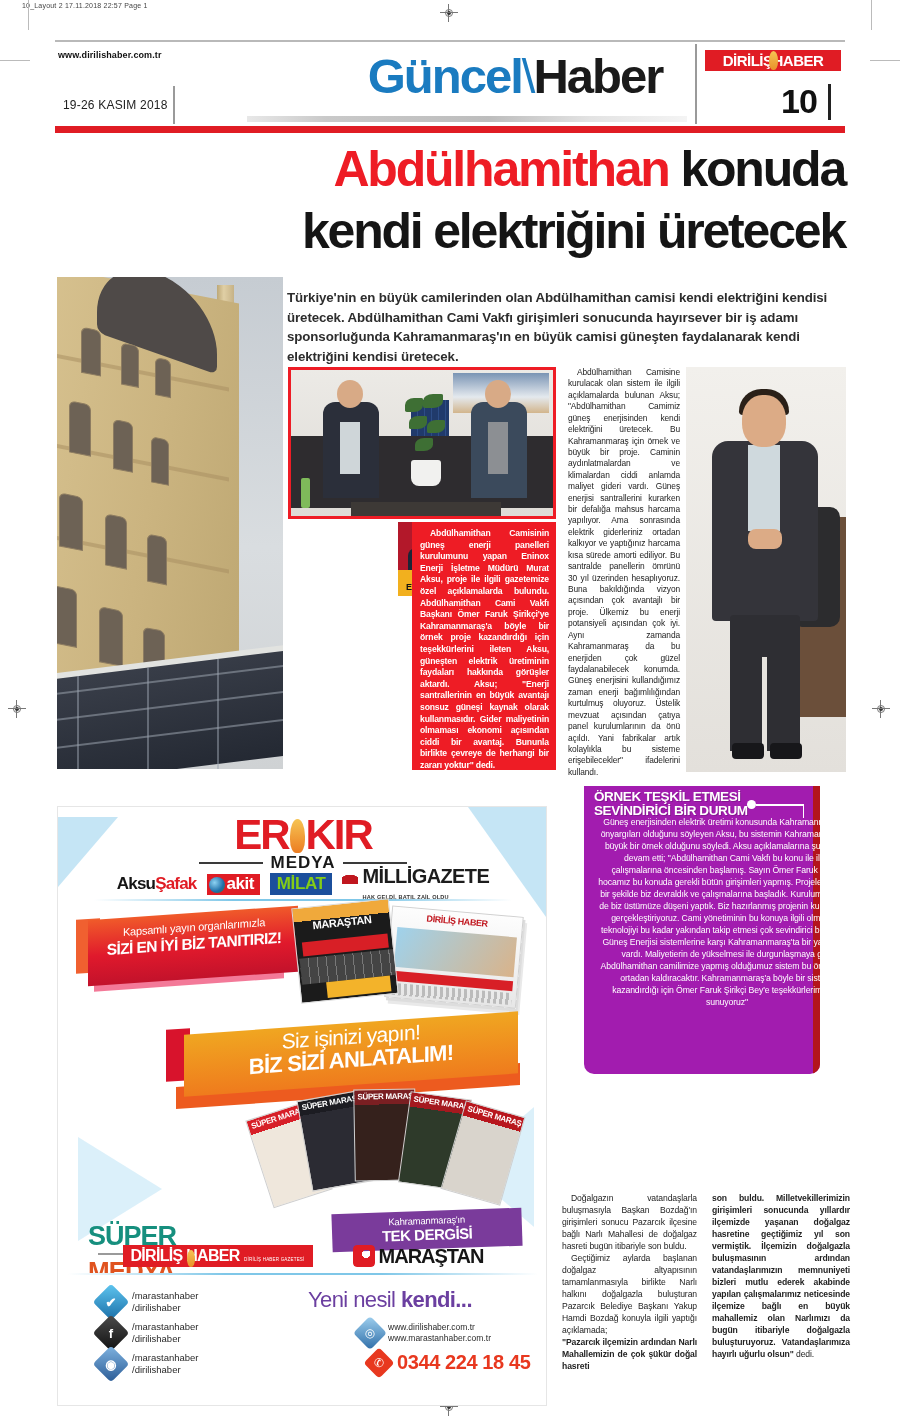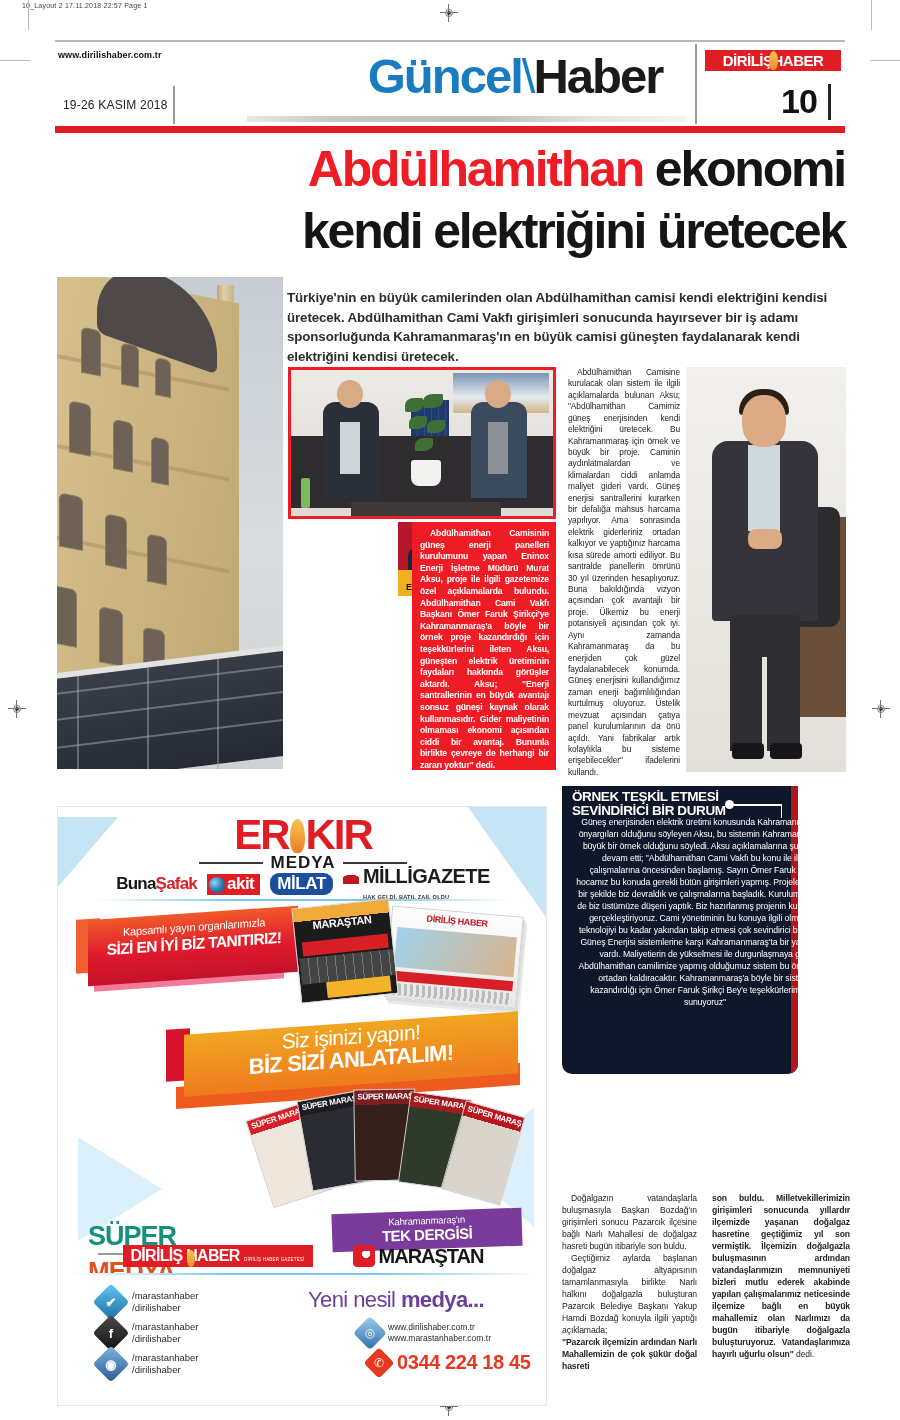--- a/index.html
+++ b/index.html
@@ -211,22 +211,22 @@
   .pp-hair { position:absolute; left:53px; top:22px; width:50px; height:26px; background:#2a2018; border-radius:24px 24px 4px 4px;}
   .pp-suit { position:absolute; left:26px; top:74px; width:106px; height:180px; background:#34343a; border-radius:16px 16px 4px 4px;}
   .pp-shirt { position:absolute; left:62px; top:78px; width:32px; height:86px; background:#cfd9dd;}
   .pp-hands { position:absolute; left:62px; top:162px; width:34px; height:20px; background:#dcab86; border-radius:8px;}
   .pp-legs { position:absolute; left:44px; top:248px; width:70px; height:136px; background:#2e2e33; border-radius:4px 4px 0 0;}
   .pp-gap { position:absolute; left:76px; top:290px; width:5px; height:94px; background:#e6e3de;}
   .pp-shoe { position:absolute; top:376px; width:32px; height:16px; background:#17171a; border-radius:4px;}
 
   
   .orbox {
-    position:absolute; left:562px; top:786px; width:236px; height:288px;
-    background:#0f172a; border-radius:0 0 10px 10px; color:#fff; overflow:hidden;
+    position:absolute; left:584px; top:786px; width:236px; height:288px;
+    background:#a21caf; border-radius:0 0 10px 10px; color:#fff; overflow:hidden;
   }
   .orbox-title {
     position:absolute; left:10px; top:4px; width:200px;
     font-size:13.5px; font-weight:bold; line-height:1.05; letter-spacing:-.4px;
     color:#fff; text-shadow:1px 1px 0 rgba(0,0,0,.18);
   }
   .orbox-deco-dot {
     position:absolute; right:64px; top:14px; width:9px; height:9px; border-radius:50%; background:#fff;
   }
   .orbox-deco-line { position:absolute; right:16px; top:18px; width:48px; height:1.5px; background:#fff; }
@@ -293,21 +293,21 @@
     position:absolute; left:0; top:63px; width:490px; height:28px;
     display:flex; align-items:center; justify-content:center; gap:10px;
   }
   .b-yenisafak { font-size:17px; font-weight:bold; letter-spacing:-.8px; }
   .b-yenisafak .a { color:#151515; }
   .b-yenisafak .b { color:#e01c24; }
   .b-akit { background:#e01c24; color:#fff; font-size:17px; font-weight:bold; padding:0 6px 1px 20px;
     position:relative; letter-spacing:-.5px;}
   .b-akit .globe { position:absolute; left:2px; top:3px; width:16px;height:16px; border-radius:50%;
     background:radial-gradient(circle at 35% 35%,#8dd2f2,#1f6fa8 60%,#2f7d3c);}
-  .b-milat { background:#1b4f9c; color:#ffffff; font-size:17px; font-weight:bold; padding:1px 7px; letter-spacing:-.4px;border-radius:9px;}
+  .b-milat { background:#1b4f9c; color:#84cc16; font-size:17px; font-weight:bold; padding:1px 7px; letter-spacing:-.4px;}
   .b-milli { line-height:1; text-align:left; position:relative; padding-left:20px;}
   .b-milli .mg { font-size:20px; font-weight:bold; color:#1c1c1c; letter-spacing:-.6px;}
   .b-milli .sub { font-size:5.6px; font-weight:bold; color:#333; letter-spacing:.2px;}
   .b-milli .mark { position:absolute; left:0; top:2px; width:16px; height:16px; background:#c0171f;
     -webkit-mask:radial-gradient(circle at 50% 120%, #000 60%, transparent 61%); }
   .brand-rule { position:absolute; left:36px; top:92px; width:418px; height:2px;
     background:linear-gradient(90deg,transparent,#7fc7e8,#7fc7e8,transparent); }
 
   .banner1 {
     position:absolute; left:30px; top:106px; width:210px; height:66px;
@@ -460,21 +460,21 @@
     <div class="logo-box">
       <span class="lt"><span>DİRİLİŞ</span><span class="w">HABER</span></span>
     </div>
     <div class="logo-flame"></div>
     <div class="page-num">10</div>
     <div class="page-num-bar"></div>
   </div>
   <div class="red-rule"></div>
 
   <div class="headline">
-    <span class="l1"><span class="hl-red">Abdülhamithan</span><span class="hl-black"> ekonomi</span></span>
+    <span class="l1"><span class="hl-red">Abdülhamithan</span><span class="hl-black"> konuda</span></span>
     <span class="l2 hl-black">kendi elektriğini üretecek</span>
   </div>
 
   <div class="lead">Türkiye'nin en büyük camilerinden olan Abdülhamithan camisi kendi elektriğini kendisi üretecek. Abdülhamithan Cami Vakfı girişimleri sonucunda hayırsever bir iş adamı sponsorluğunda Kahramanmaraş'ın en büyük camisi güneşten faydalanarak kendi elektriğini kendisi üretecek.</div>
 
   <div class="photo-mosque">
     <div class="sky"></div>
     <div class="minaret">
       <span class="balc" style="top:36px;"></span>
       <span class="balc" style="top:92px;"></span>
@@ -606,21 +606,21 @@
     <div class="er-logo">
       <div class="er"><span>ER</span><span class="er-flame"></span><span>KIR</span></div>
       <div class="er-medya">
           <span class="dash"></span>
           <span>MEDYA</span>
           <span class="dash"></span>
         </div>
     </div>
 
     <div class="brands">
-      <span class="b-yenisafak"><span class="a">Buna</span><span class="b">Şafak</span></span>
+      <span class="b-yenisafak"><span class="a">Aksu</span><span class="b">Şafak</span></span>
       <span class="b-akit"><span class="globe"></span><span>akit</span></span>
       <span class="b-milat">MİLAT</span>
       <span class="b-milli">
         <span class="mark"></span>
         <span class="mg">MİLLİGAZETE</span><br>
         <span class="sub">HAK GELDİ, BATIL ZAİL OLDU</span>
       </span>
     </div>
     <div class="brand-rule"></div>
 
@@ -709,21 +709,21 @@
           <span class="s-lines"><span>/marastanhaber</span><br><span>/dirilishaber</span></span>
         </div>
         <div class="social-row">
           <span class="s-icon s-ig">
               <span class="g">◉</span>
             </span>
           <span class="s-lines"><span>/marastanhaber</span><br><span>/dirilishaber</span></span>
         </div>
       </div>
 
-      <div class="yn"><span>Yeni nesil </span><b>medya...</b></div>
+      <div class="yn"><span>Yeni nesil </span><b>kendi...</b></div>
 
       <div class="web-block">
         <span class="web-icon">
             <span class="g">◎</span>
           </span>
         <span class="web-lines"><span>www.dirilishaber.com.tr</span><br><span>www.marastanhaber.com.tr</span></span>
       </div>
 
       <div class="phone-block">
         <span class="phone-icon">

